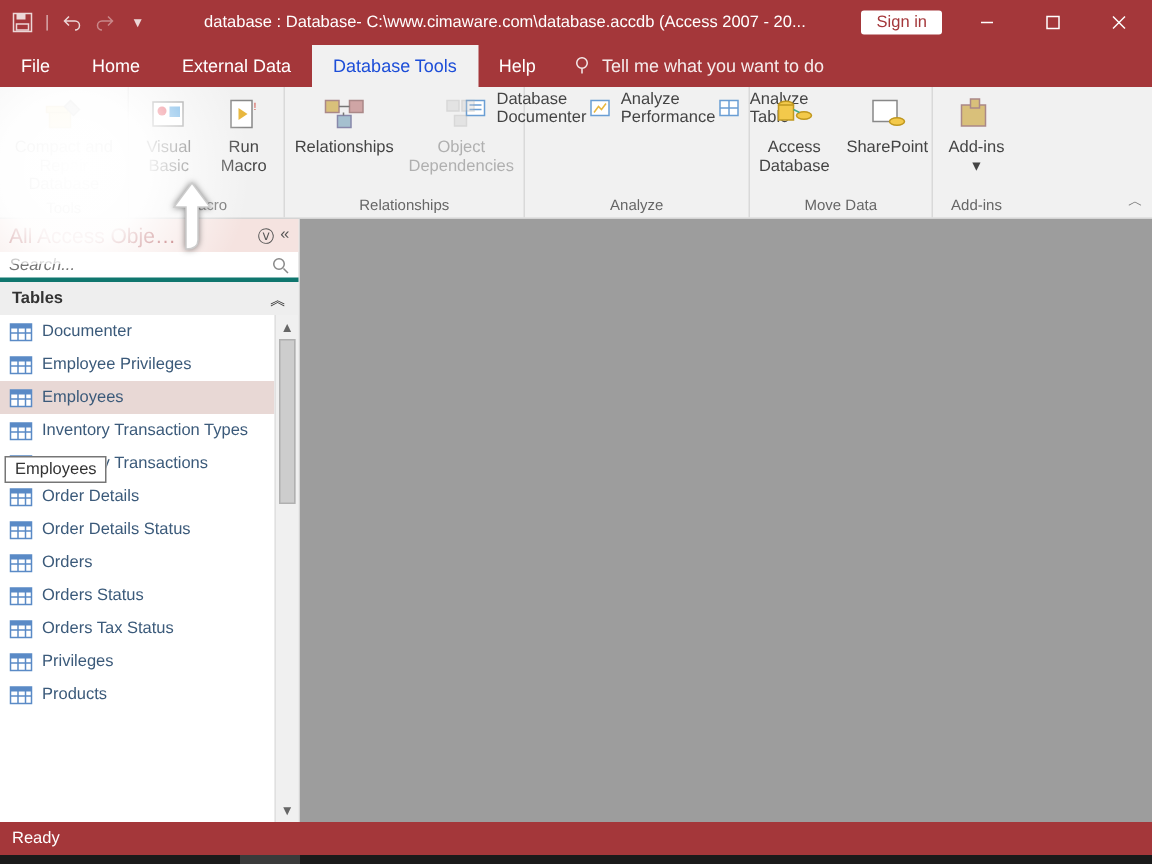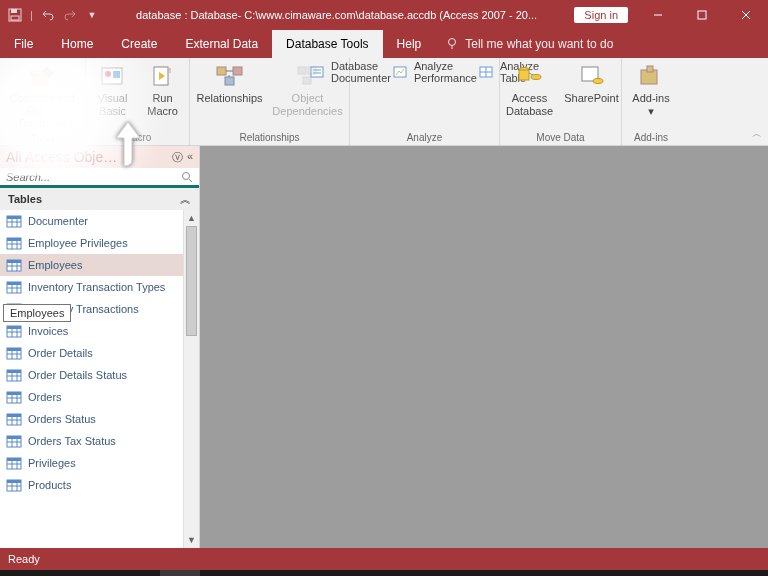--- a/index.html
+++ b/index.html
@@ -8,21 +8,21 @@
   .qat { display: flex; align-items: center; gap: 4px; padding: 0 6px; }
   .qat .icn { width: 18px; height: 18px; display: flex; align-items: center; justify-content: center; opacity: 0.8; }
   .qat .sep { color: rgba(255,255,255,0.6); padding: 0 2px; }
   .title-text { flex: 1; text-align: center; padding: 0 4px; white-space: nowrap; overflow: hidden; text-overflow: ellipsis; }
   .signin { background: #fff; color: #a4373a; padding: 2px 10px; font-size: 11px; border-radius: 2px; margin: 0 8px; }
   .winctrls { display: flex; }
   .winctrls .wbtn { width: 44px; height: 30px; display: flex; align-items: center; justify-content: center; }
   .wbtn svg { stroke: #fff; fill: none; stroke-width: 1; }
   .menubar { height: 28px; background: #a4373a; display: flex; align-items: stretch; color: #fff; font-size: 12px; }
   .menubar .tab { padding: 0 14px; display: flex; align-items: center; cursor: pointer; }
-  .menubar .tab.active { background: #f1f1f1; color: #000000; }
+  .menubar .tab.active { background: #f1f1f1; color: #1d4ed8; }
   .menubar .tell { display: flex; align-items: center; gap: 6px; padding: 0 10px; opacity: 0.9; }
   .ribbon { height: 88px; background: #f1f1f1; border-bottom: 1px solid #d4d4d4; display: flex; position: relative; }
   .rgroup { border-right: 1px solid #d9d9d9; display: flex; flex-direction: column; align-items: center; padding: 2px 6px 0; }
   .rgroup .body { flex: 1; display: flex; align-items: flex-start; gap: 4px; }
   .rgroup .label { font-size: 10px; color: #666; padding: 2px 0; }
   .bigbtn { display: flex; flex-direction: column; align-items: center; width: 58px; padding: 2px; font-size: 11px; color: #444; text-align: center; line-height: 1.15; }
   .bigbtn .bicon { width: 30px; height: 28px; display: flex; align-items: center; justify-content: center; margin-bottom: 2px; }
   .bigbtn.dis { color: #b0b0b0; }
   .stack { display: flex; justify-content: flex-start; gap: 2px; font-size: 11px; color: #444; padding: 2px 4px; }
   .stack .srow { display: flex; align-items: center; gap: 5px; height: 20px; }
@@ -95,21 +95,20 @@
           <line x1="2" y1="2" x2="10" y2="10"></line>
           <line x1="10" y1="2" x2="2" y2="10"></line>
         </svg>
       </div>
   </div>
 </div>
 
 <div class="menubar">
   <div class="tab">File</div>
   <div class="tab">Home</div>
-  <div class="tab">Create</div>
   <div class="tab">External Data</div>
   <div class="tab active">Database Tools</div>
   <div class="tab">Help</div>
   <div class="tell">
     <svg width="14" height="14">
         <circle cx="7" cy="5" r="3.5" fill="none" stroke="#fff"></circle>
         <line x1="7" y1="9" x2="7" y2="12" stroke="#fff"></line>
       </svg>
     <span>Tell me what you want to do</span>
   </div>
@@ -345,30 +344,20 @@
             <span>Inventory Transactions</span>
           </div>
           <div class="item">
             <span class="ticon"><svg class="ticon" width="16" height="14">
                 <rect x="1" y="2" width="14" height="11" fill="#fff" stroke="#5a8ac6"></rect>
                 <rect x="1" y="2" width="14" height="3" class="ticon-table"></rect>
                 <line x1="6" y1="2" x2="6" y2="13" stroke="#5a8ac6"></line>
                 <line x1="11" y1="2" x2="11" y2="13" stroke="#5a8ac6"></line>
                 <line x1="1" y1="8" x2="15" y2="8" stroke="#5a8ac6"></line>
               </svg></span>
-            <span>Invoices</span>
-          </div>
-          <div class="item">
-            <span class="ticon"><svg class="ticon" width="16" height="14">
-                <rect x="1" y="2" width="14" height="11" fill="#fff" stroke="#5a8ac6"></rect>
-                <rect x="1" y="2" width="14" height="3" class="ticon-table"></rect>
-                <line x1="6" y1="2" x2="6" y2="13" stroke="#5a8ac6"></line>
-                <line x1="11" y1="2" x2="11" y2="13" stroke="#5a8ac6"></line>
-                <line x1="1" y1="8" x2="15" y2="8" stroke="#5a8ac6"></line>
-              </svg></span>
             <span>Order Details</span>
           </div>
           <div class="item">
             <span class="ticon"><svg class="ticon" width="16" height="14">
                 <rect x="1" y="2" width="14" height="11" fill="#fff" stroke="#5a8ac6"></rect>
                 <rect x="1" y="2" width="14" height="3" class="ticon-table"></rect>
                 <line x1="6" y1="2" x2="6" y2="13" stroke="#5a8ac6"></line>
                 <line x1="11" y1="2" x2="11" y2="13" stroke="#5a8ac6"></line>
                 <line x1="1" y1="8" x2="15" y2="8" stroke="#5a8ac6"></line>
               </svg></span>

